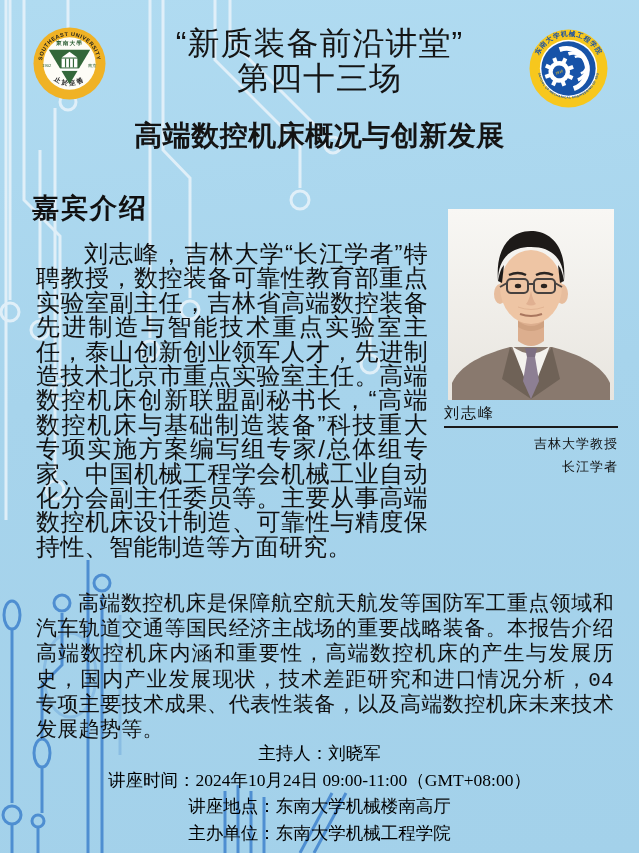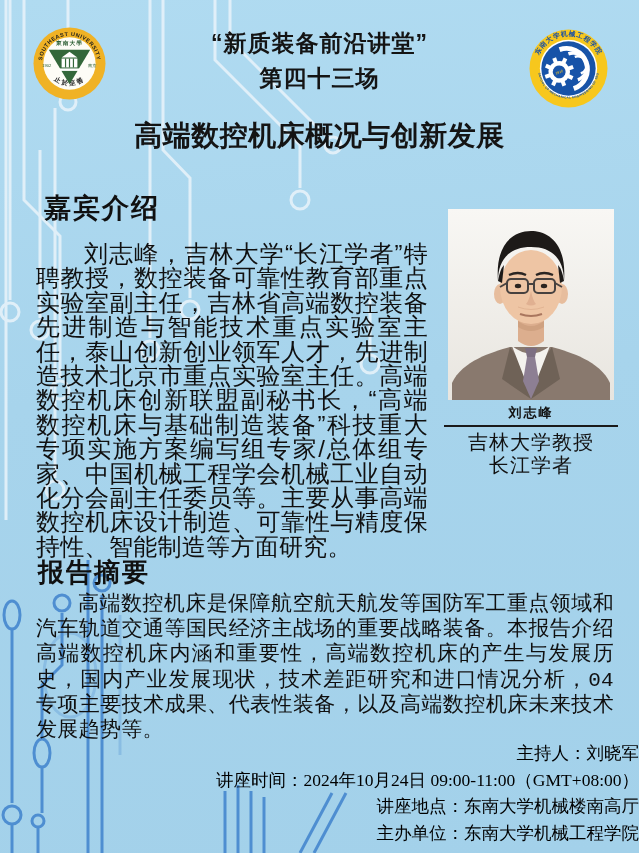--- a/index.html
+++ b/index.html
@@ -19,59 +19,59 @@
   .traces{position:absolute;pointer-events:none;}
   .traces-top{left:0;top:0;}
   .traces-bottom{left:0;top:555px;}
 
   
   .logo{position:absolute;}
   .logo-seu{left:33px;top:27px;width:73px;height:73px;}
   .logo-sme{left:529px;top:29px;width:79px;height:79px;}
   .titles{position:absolute;left:0;right:0;top:26px;text-align:center;}
   .series-title,.session-title{
-    font-size:23px;font-weight:700;line-height:35px;letter-spacing:1px;color:#141414;
+    font-size:32px;font-weight:400;line-height:35px;letter-spacing:1px;color:#141414;
   }
   .lecture-title{
     margin-top:21px;font-size:28px;font-weight:700;letter-spacing:0.5px;color:#141414;
   }
 
   
   .sec-heading{
     position:absolute;font-weight:700;color:#101010;letter-spacing:2px;
   }
-  .guest-heading{left:44px;top:168px;font-size:27px;}
+  .guest-heading{left:32px;top:168px;font-size:27px;}
   .abstract-heading{left:38px;top:533px;font-size:26px;}
 
   
   .bio{
     position:absolute;left:36px;top:218px;width:392px;
     font-size:24px;line-height:24.4px;letter-spacing:0.3px;
     text-align:justify;text-indent:2em;color:#101010;
   }
 
   
   .photo-fig{position:absolute;left:444px;top:209px;width:174px;margin:0;}
   .photo{width:166px;height:191px;margin:0 auto;display:block;background:#f6f5f1;}
   .photo-name{
-    text-align:center;font-size:13px;font-weight:700;margin-top:4px;letter-spacing:2px;
+    text-align:left;font-size:15px;font-weight:400;margin-top:4px;letter-spacing:2px;
   }
   .cap-rule{border:none;border-top:2px solid #1a1a1a;margin:3px 0 4px 0;}
-  .photo-line{text-align:center;font-size:20px;line-height:23px;letter-spacing:1px;}
+  .photo-line{text-align:right;font-size:13px;line-height:23px;letter-spacing:1px;}
 
   
   .abstract-text{
     position:absolute;left:36px;top:571px;width:578px;
     font-size:21px;line-height:25.2px;letter-spacing:0.3px;
     text-align:justify;text-indent:2em;color:#101010;font-family:Liberation Mono, monospace;
   }
 
   
   .footer{
-    position:absolute;left:0;right:0;top:740px;text-align:right;
+    position:absolute;left:0;right:0;top:740px;text-align:center;
     font-family:"Liberation Serif", serif;
     font-size:17.5px;line-height:26.5px;color:#000;
   }
 </style>
 </head>
 <body>
 
 <div class="poster">
 
   <svg class="traces traces-top" width="400" height="560" viewBox="0 0 400 560" fill="none" stroke="#e6f2fa" stroke-width="3" opacity="0.9">
@@ -244,21 +244,20 @@
       <path d="M70,98 Q83,103 96,98" stroke="#d8a887" stroke-width="1" fill="none" opacity="0.6"></path>
     </svg>
     <figcaption>
       <div class="photo-name">刘志峰</div>
       <hr class="cap-rule">
       <div class="photo-line">吉林大学教授</div>
       <div class="photo-line">长江学者</div>
     </figcaption>
   </figure>
 
-  <h2 class="sec-heading abstract-heading">报告摘要</h2>
 
   <p class="abstract-text">高端数控机床是保障航空航天航发等国防军工重点领域和汽车轨道交通等国民经济主战场的重要战略装备。本报告介绍高端数控机床内涵和重要性，高端数控机床的产生与发展历史，国内产业发展现状，技术差距研究和进口情况分析，04专项主要技术成果、代表性装备，以及高端数控机床未来技术发展趋势等。</p>
 
   <div class="footer">
     <div>主持人：刘晓军</div>
     <div>讲座时间：2024年10月24日 09:00-11:00（GMT+08:00）</div>
     <div>讲座地点：东南大学机械楼南高厅</div>
     <div>主办单位：东南大学机械工程学院</div>
   </div>
 

